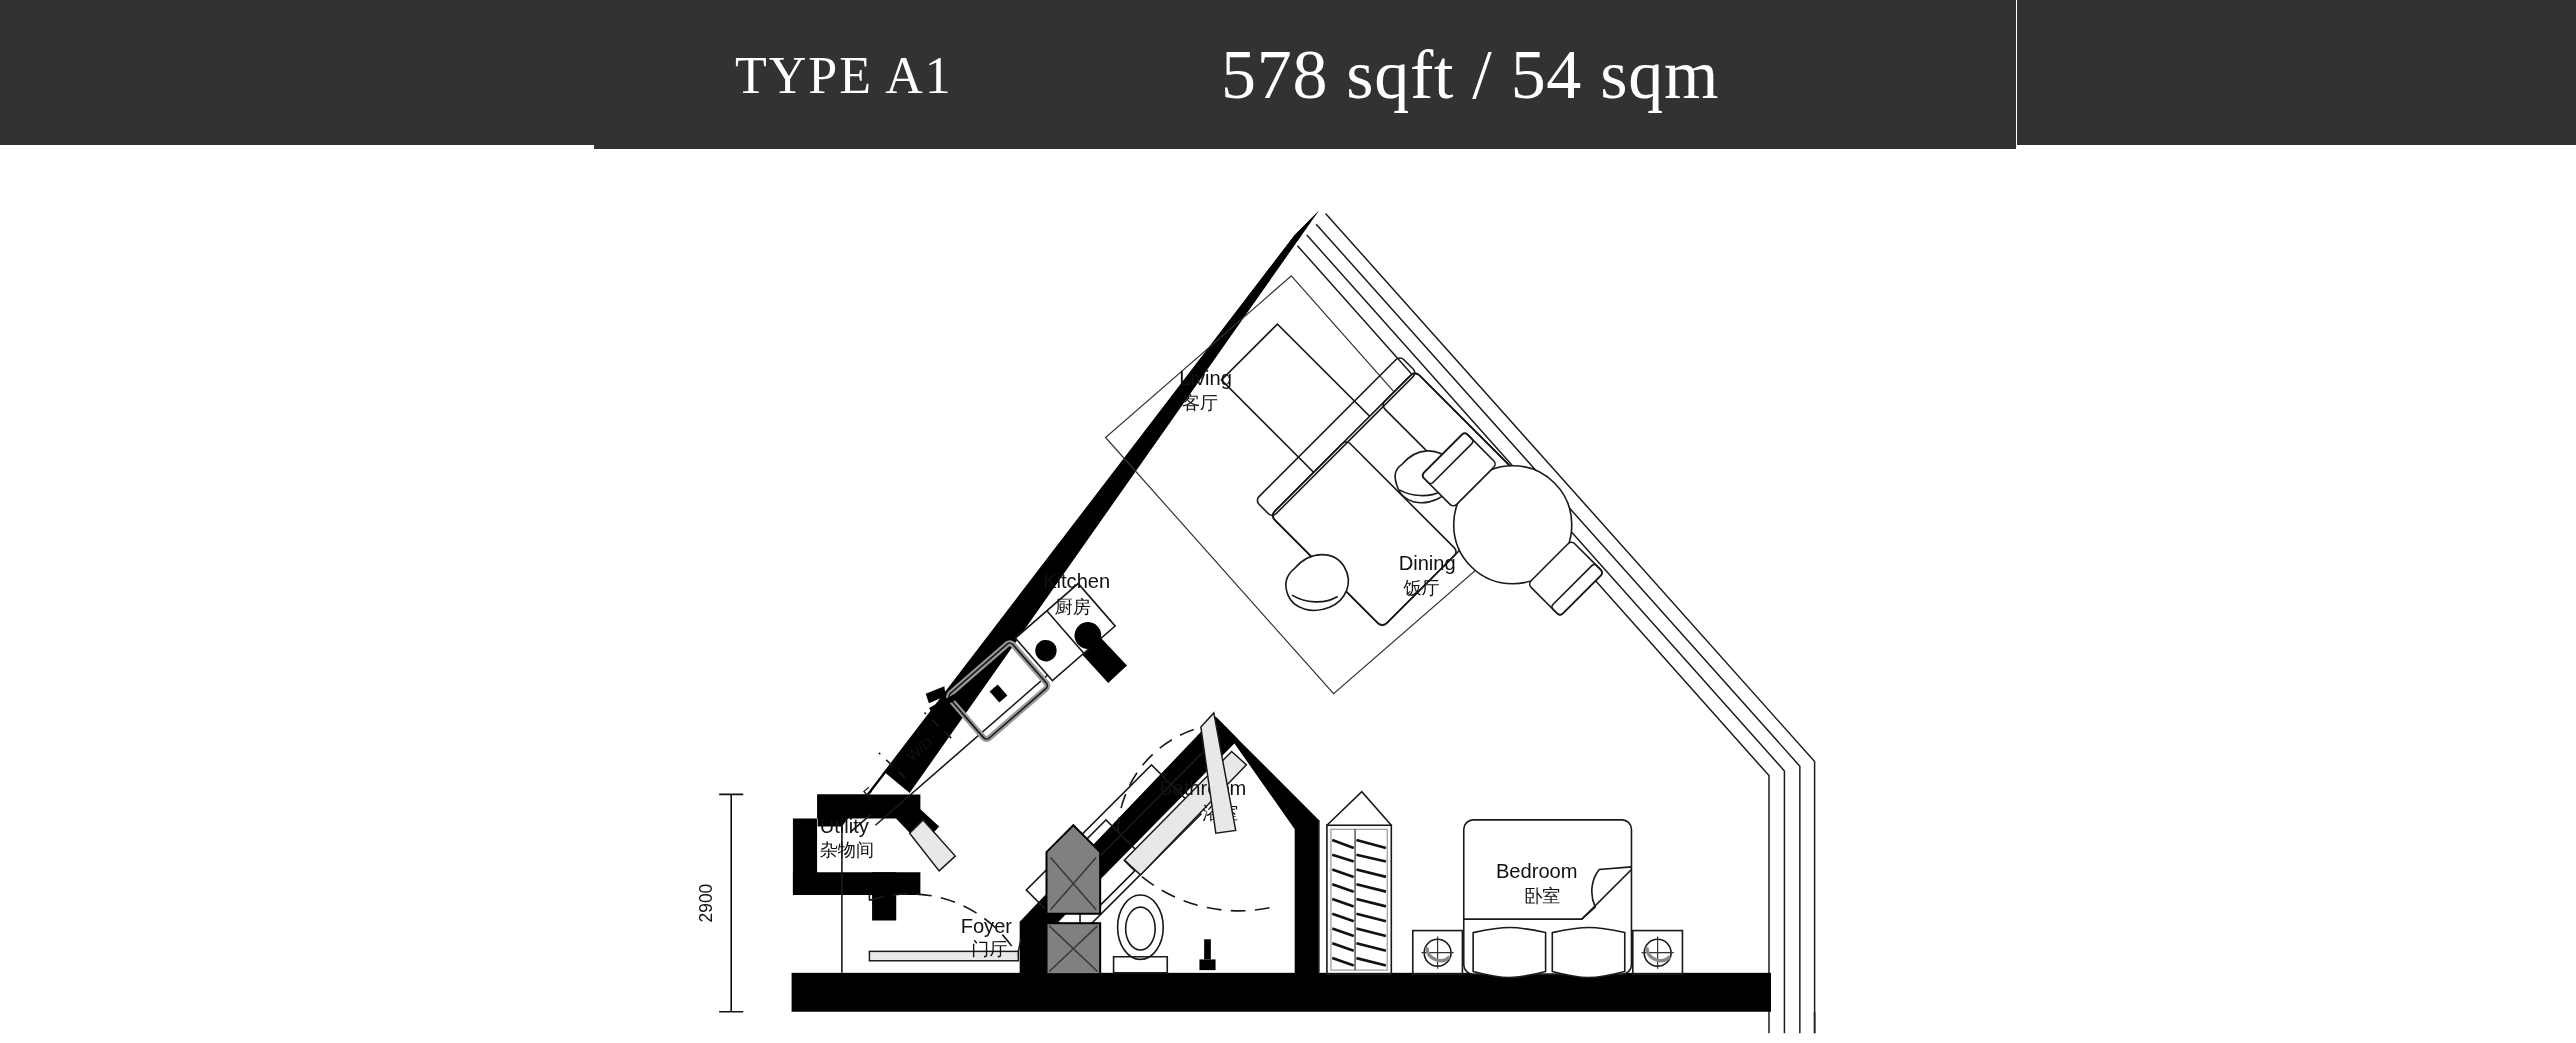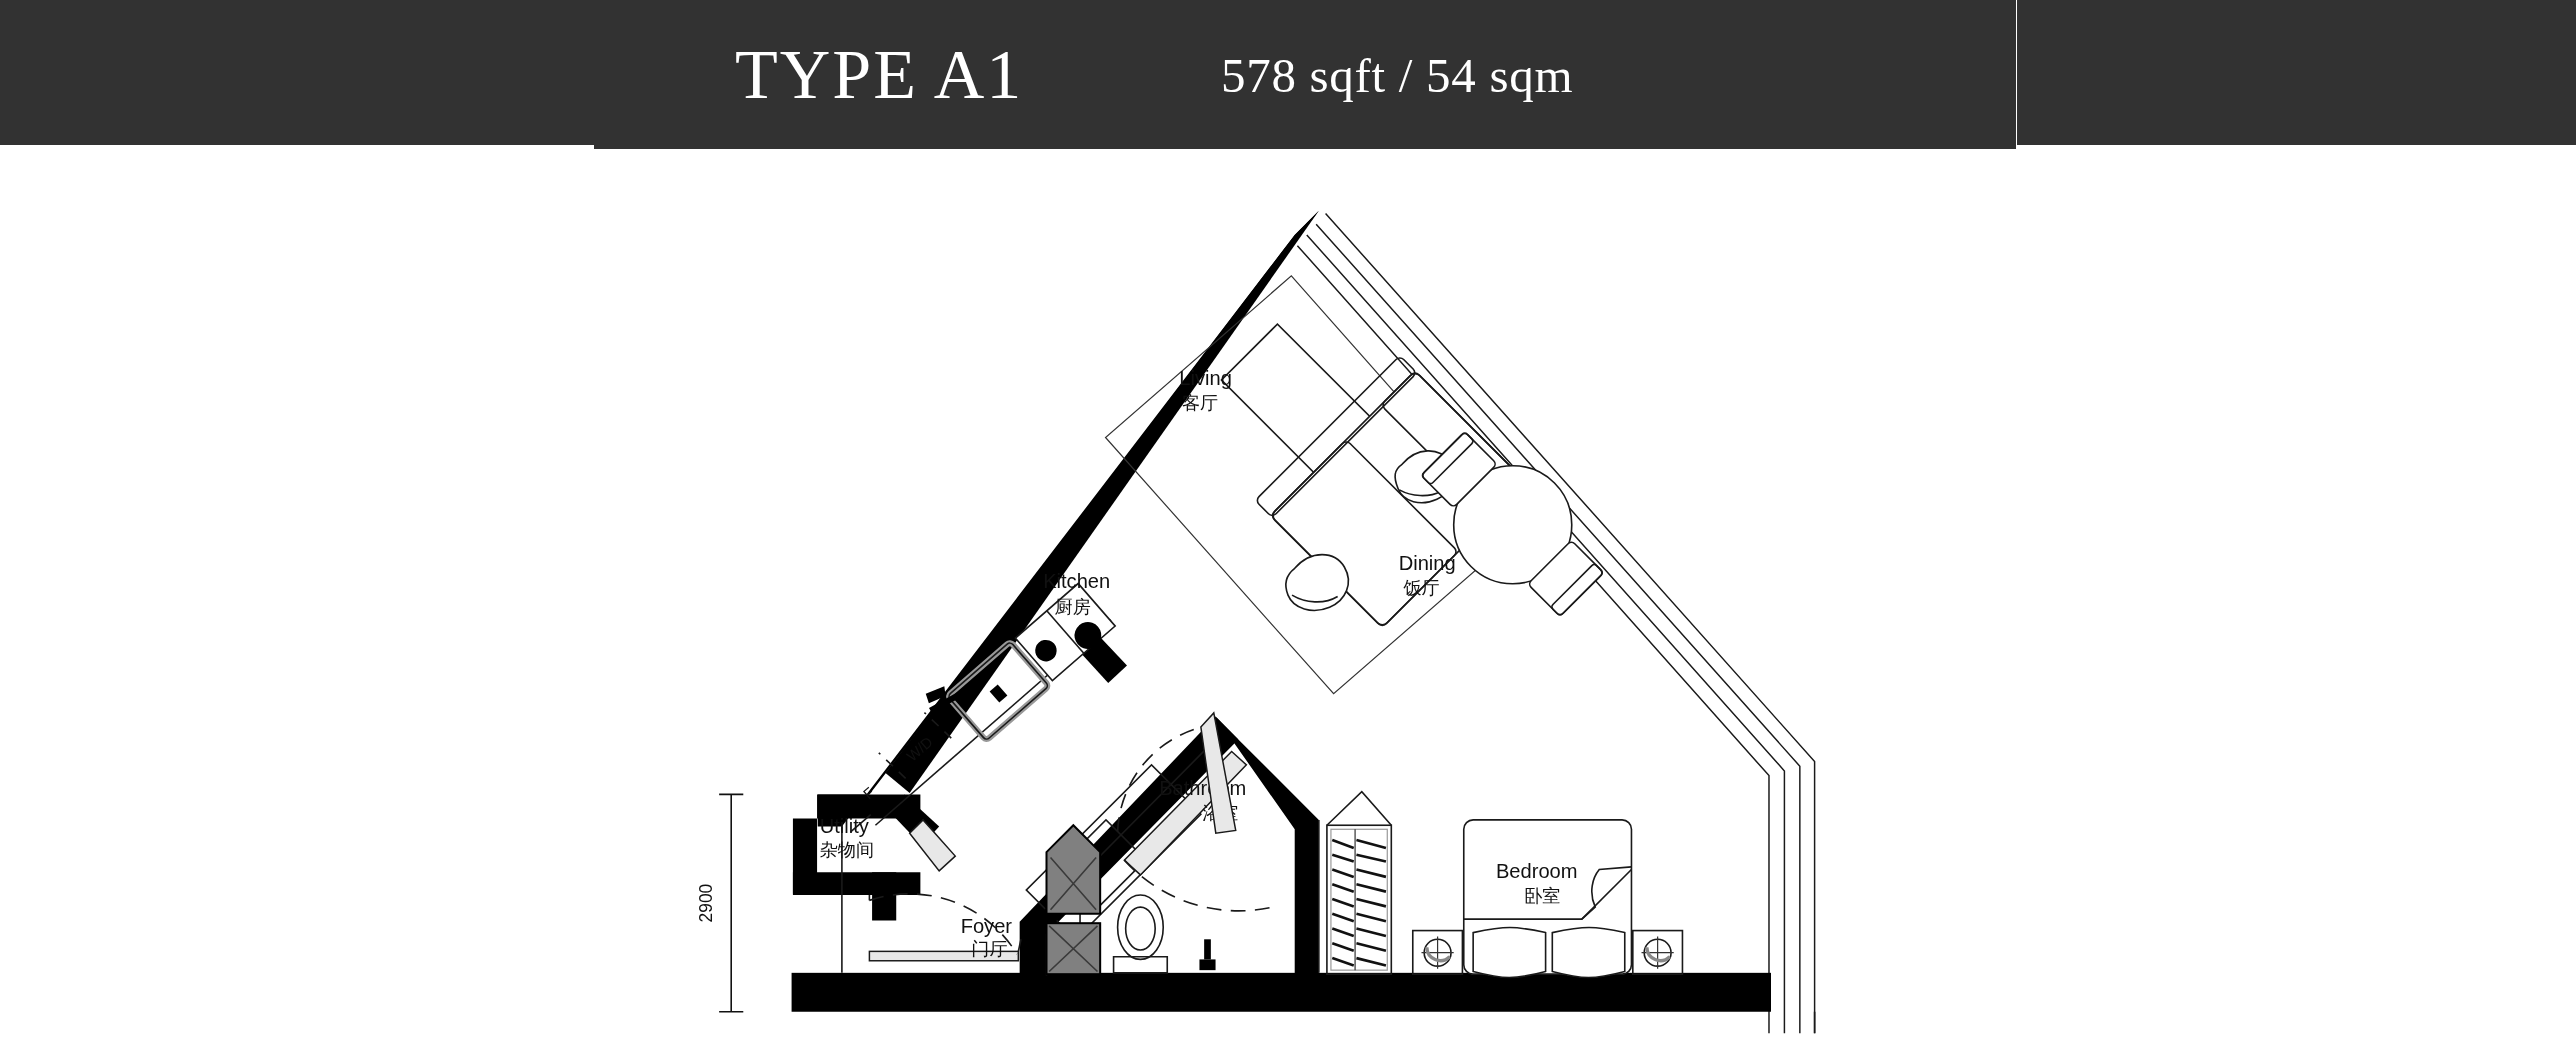--- a/index.html
+++ b/index.html
@@ -9,24 +9,24 @@
   
   #header-bar{position:absolute;left:0;top:0;width:2576px;height:149px;}
   .hdr-panel{position:absolute;top:0;background:#323232;}
   #hdr-left   {left:0;    width:594px;  height:145px;}
   #hdr-center {left:594px;width:1422px; height:149px;}
   #hdr-right  {left:2017px;width:559px; height:145px;}
 
   #header-text-wrap{position:absolute;left:594px;top:0;width:1422px;height:149px;
       display:flex;align-items:center;}
   #type-label{position:absolute;left:141px;top:50%;transform:translateY(-50%);
-      color:#fff;font-family:"Liberation Serif",serif;font-size:70px;
+      color:#fff;font-family:"Liberation Serif",serif;font-size:52px;
       letter-spacing:2px;white-space:nowrap;}
   #area-label{position:absolute;left:627px;top:50%;transform:translateY(-50%);
-      color:#fff;font-family:"Liberation Serif",serif;font-size:49px;
+      color:#fff;font-family:"Liberation Serif",serif;font-size:70px;
       letter-spacing:0.7px;white-space:nowrap;}
 
   
   #plan-area{position:absolute;left:0;top:149px;width:2576px;height:706px;background:#fff;}
   #plan-svg{position:absolute;left:0;top:0;}
 
   .rm-en{font-family:"Liberation Sans",sans-serif;font-size:30px;fill:#111;}
   .rm-cn{font-family:"DejaVu Sans",sans-serif;font-size:27px;fill:#111;}
   .tiny{font-family:"Liberation Sans",sans-serif;font-size:22px;fill:#111;}
   .dimtxt{font-family:"Liberation Sans",sans-serif;font-size:26px;fill:#111;}

